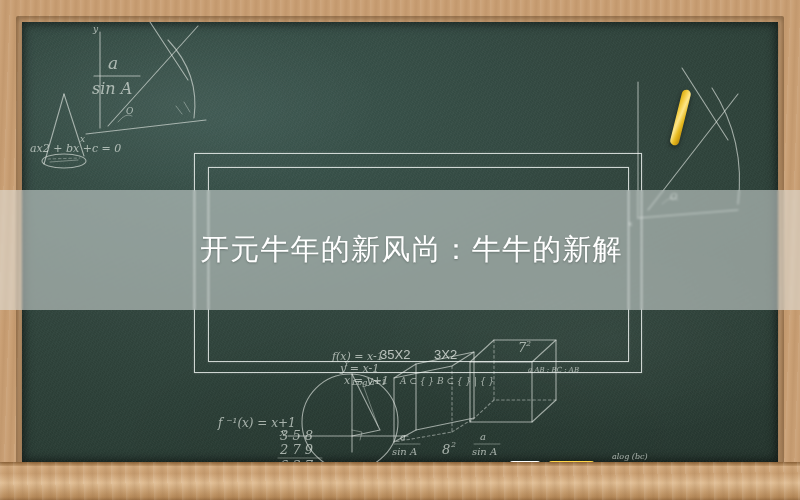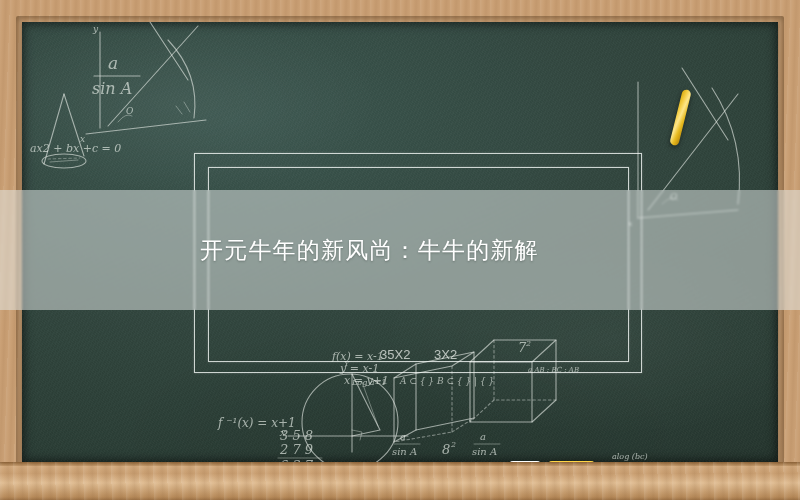--- a/index.html
+++ b/index.html
@@ -110,21 +110,21 @@
   
   .band{
     position:absolute;left:0;right:0;top:190px;height:120px;
     background:rgba(226,232,230,.52);
     backdrop-filter:blur(1px);
   }
   .title{
     position:absolute;left:200px;top:190px;height:120px;
     display:flex;align-items:center;
     font-family:"DejaVu Sans","Liberation Sans",sans-serif;
-    font-size:23px;font-weight:400;color:#ffffff;
+    font-size:29px;font-weight:400;color:#ffffff;
     letter-spacing:1.2px;
     text-shadow:0 1px 2px rgba(60,70,66,.45);
     white-space:nowrap;
   }
 
   
   .chalk-stick{position:absolute;border-radius:5px;}
   .chalk-white{
     left:508px;top:461px;width:34px;height:13px;
     background:linear-gradient(180deg,#ffffff 0%,#f0f0ee 45%,#c9c9c5 100%);

